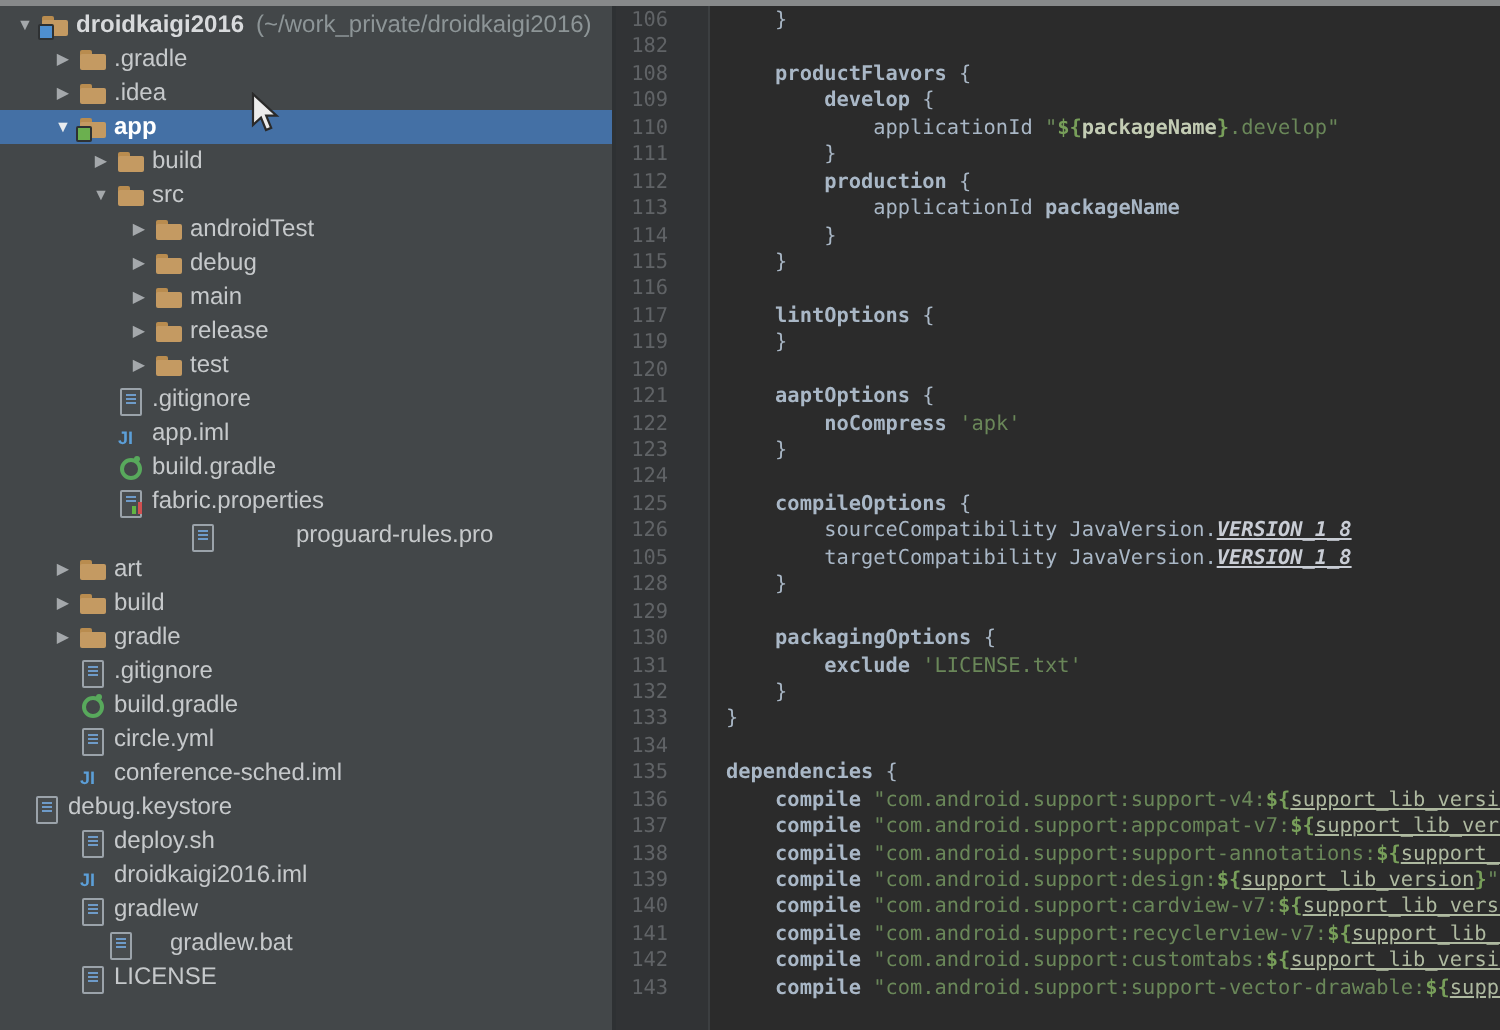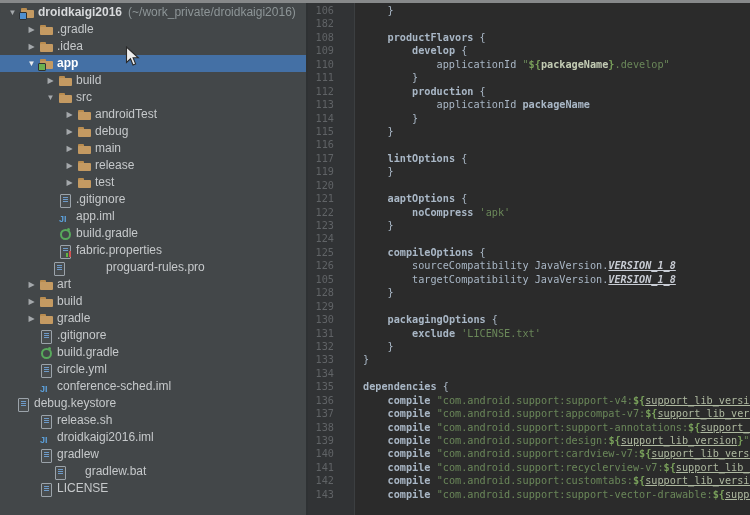--- a/index.html
+++ b/index.html
@@ -195,21 +195,21 @@
           <span class="arr"></span>
           <span class="icon">
             <i class="pg"></i>
             <i class="pg-l l1"></i>
             <i class="pg-l l2"></i>
             <i class="bar bar-g"></i>
             <i class="bar bar-r"></i>
           </span>
           <span class="label">fabric.properties</span>
         </div>
-        <div class="tree-row" style=" gap: 36px;">
+        <div class="tree-row" style="padding-left: 42px; gap: 36px;">
           <span class="arr"></span>
           <span class="icon">
             <i class="pg"></i>
             <i class="pg-l l1"></i>
             <i class="pg-l l2"></i>
             <i class="pg-l l3"></i>
           </span>
           <span class="label">proguard-rules.pro</span>
         </div>
         <div class="tree-row" style="padding-left: 23px;">
@@ -282,21 +282,21 @@
           <span class="label">debug.keystore</span>
         </div>
         <div class="tree-row" style="padding-left: 23px;">
           <span class="arr"></span>
           <span class="icon">
             <i class="pg"></i>
             <i class="pg-l l1"></i>
             <i class="pg-l l2"></i>
             <i class="pg-l l3"></i>
           </span>
-          <span class="label">release.sh</span>
+          <span class="label">deploy.sh</span>
         </div>
         <div class="tree-row" style="padding-left: 23px;">
           <span class="arr"></span>
           <span class="icon">
             <i class="iml-t">JI</i>
           </span>
           <span class="label">droidkaigi2016.iml</span>
         </div>
         <div class="tree-row" style="padding-left: 23px;">
           <span class="arr"></span>

